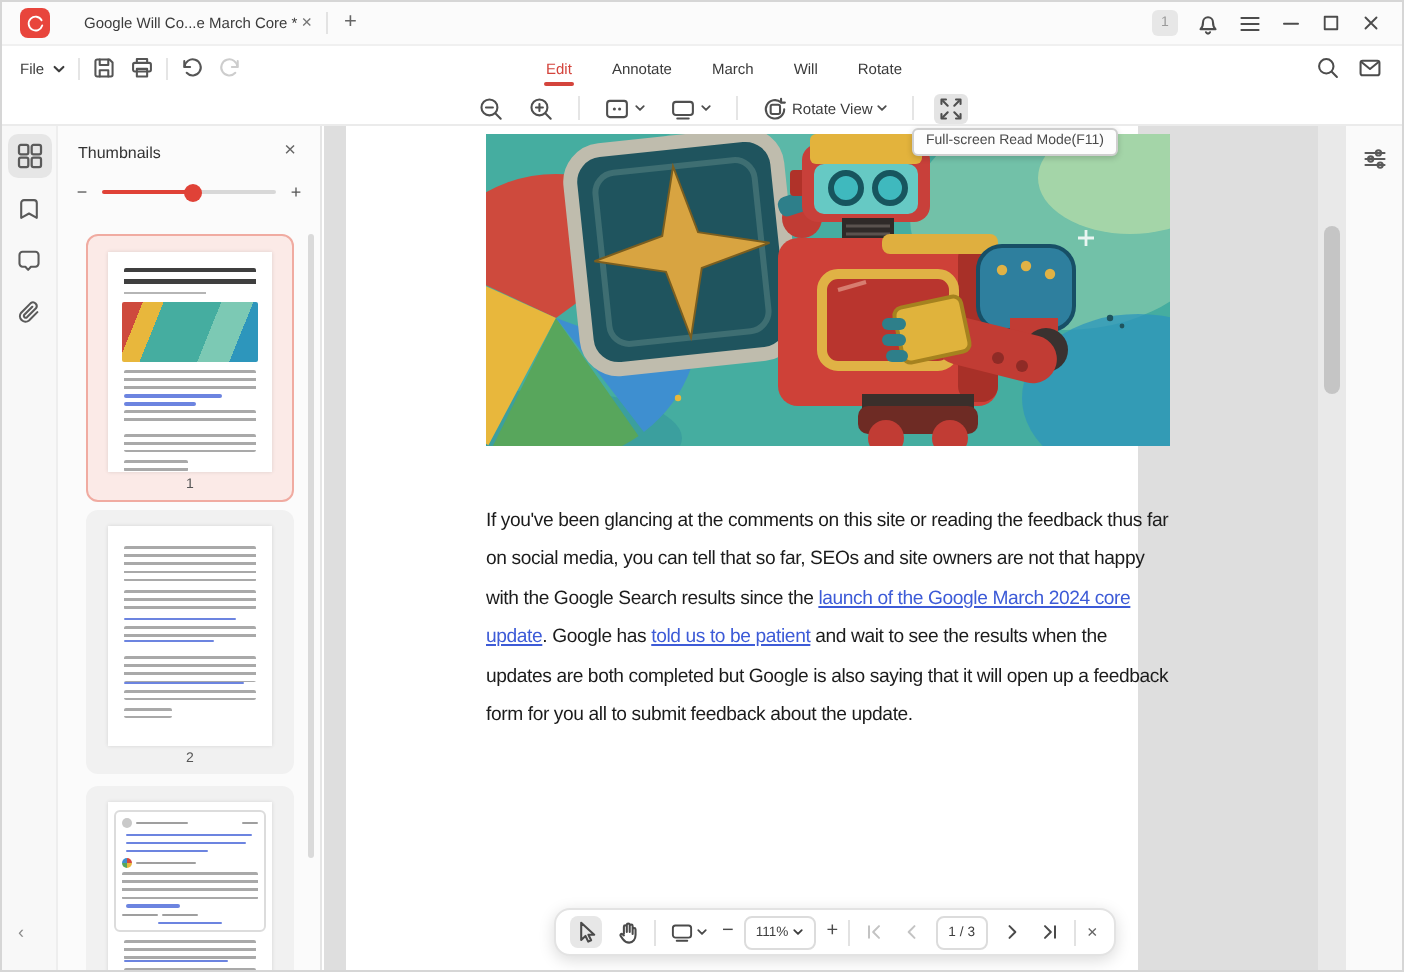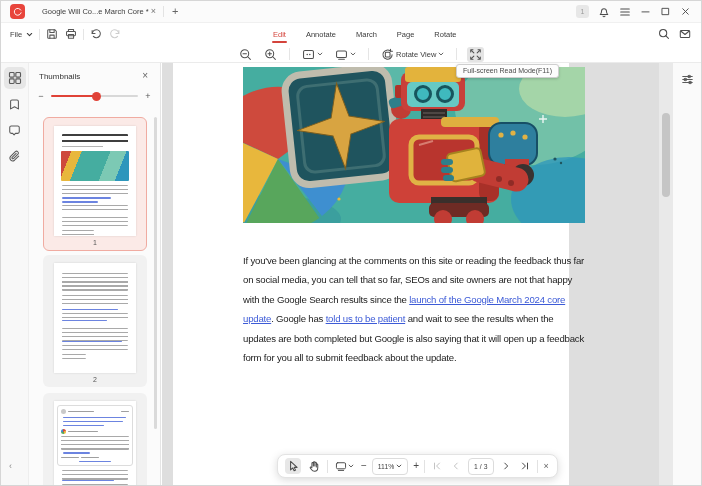--- a/index.html
+++ b/index.html
@@ -214,21 +214,21 @@
       <svg class="ic" width="12" height="12" viewBox="0 0 14 14">
         <path d="M11.5 3v3.4H8.1"></path>
           <path d="M11.3 6.4a4.7 4.7 0 1 0-1.2 3.4"></path>
       </svg>
     </span>
 
     <div class="ribbon-tabs">
       <span class="rtab active">Edit</span>
       <span class="rtab">Annotate</span>
       <span class="rtab">March</span>
-      <span class="rtab">Page</span>
+      <span class="rtab">Will</span>
       <span class="rtab">Rotate</span>
     </div>
 
     <div class="menurow-right">
       <span>
         <svg class="ic" width="12" height="12" viewBox="0 0 14 14">
           <circle cx="6" cy="6" r="4.2"></circle>
             <path d="M9.2 9.2l3 3"></path>
         </svg>
       </span>

